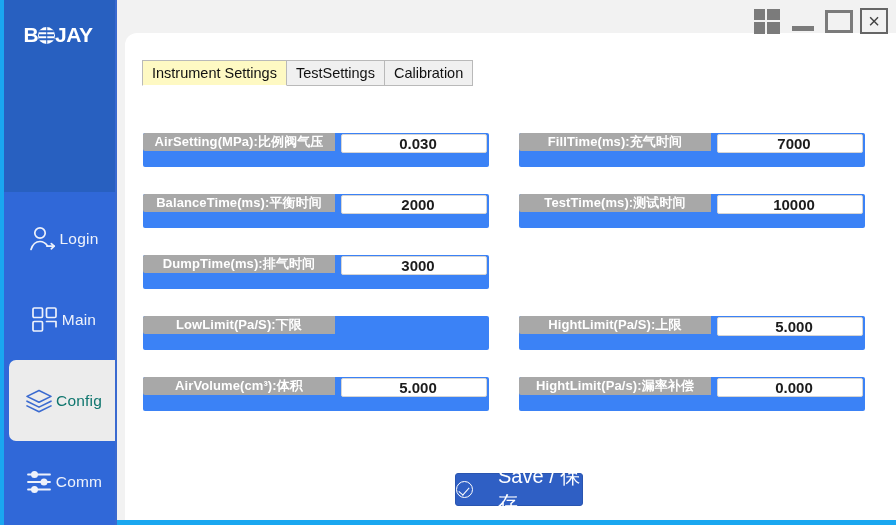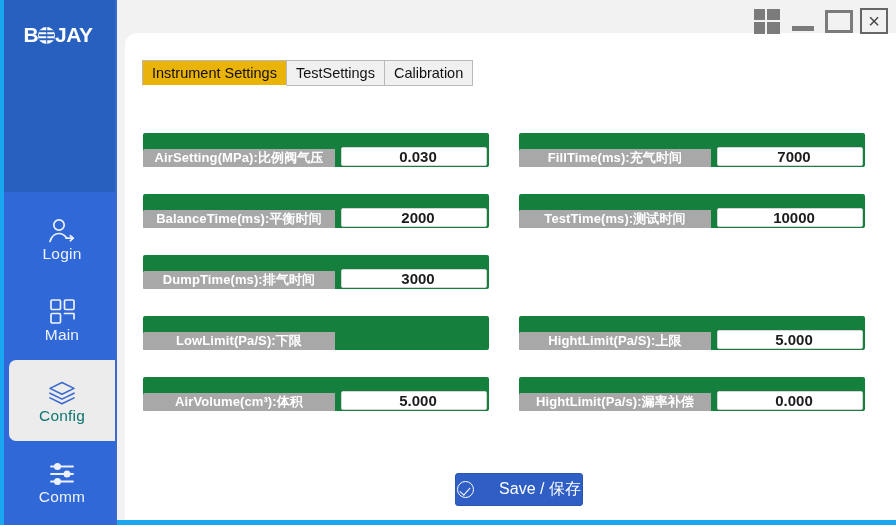--- a/index.html
+++ b/index.html
@@ -92,21 +92,20 @@
     flex: 1 1 auto;
     display: flex;
     flex-direction: column;
     align-items: stretch;
     padding-top: 6px;
   }
   .nav-item {
     height: 81px;
     margin-left: 9px;
     display: flex;
-    flex-direction: column;
     align-items: center;
     justify-content: center;
     color: #eef2fb;
     cursor: pointer;
     border-radius: 7px 0 0 7px;
   }
   .nav-item .ico { width: 34px; height: 30px; display:flex; align-items:center; justify-content:center; }
   .nav-item .ico svg { display: block; }
   .nav-item .lbl {
     font-size: 15.5px;
@@ -201,43 +200,43 @@
     font-size: 14.5px;
     color: #111;
     background: #f0f0f0;
     border: 1px solid #b9b9b9;
     border-bottom: 1px solid #b9b9b9;
     margin-right: -1px;
     cursor: pointer;
     white-space: nowrap;
   }
   .tab.active {
-    background: #eab308;
+    background: #fef9c3;
     border-bottom: 1px solid #ffffff;
     z-index: 2;
     justify-content: center;
   }
 
   
   .form {
     position: absolute;
     left: 18px;
     top: 100px;
     width: 752px;
     display: grid;
     grid-template-columns: 350px 26px 350px;
     grid-auto-rows: 61px;
   }
   .cell { }
   .row {
     width: 346px;
     height: 34px;
-    background: #15803d;
-    display: flex;
-    align-items: flex-end;
+    background: #3b82f6;
+    display: flex;
+    align-items: flex-start;
     border-radius: 2px;
   }
   .row-label {
     width: 192px;
     flex: 0 0 192px;
     background: #a8a8a8;
     color: #ffffff;
     font-size: 13px;
     font-weight: bold;
     display: flex;
@@ -272,21 +271,21 @@
     display: flex;
     justify-content: center;
   }
   .save-btn {
     width: 128px;
     height: 33px;
     background: #2f5fc4;
     border: 1px solid #2a55b0;
     border-radius: 3px;
     color: #ffffff;
-    font-size: 16px;
+    font-size: 20px;
     display: flex;
     align-items: center;
     justify-content: center;
     gap: 25px;
     cursor: pointer;
   }
   .save-btn .chk {
     width: 17px; height: 17px;
     border: 1.6px solid #ffffff;
     border-radius: 50%;

